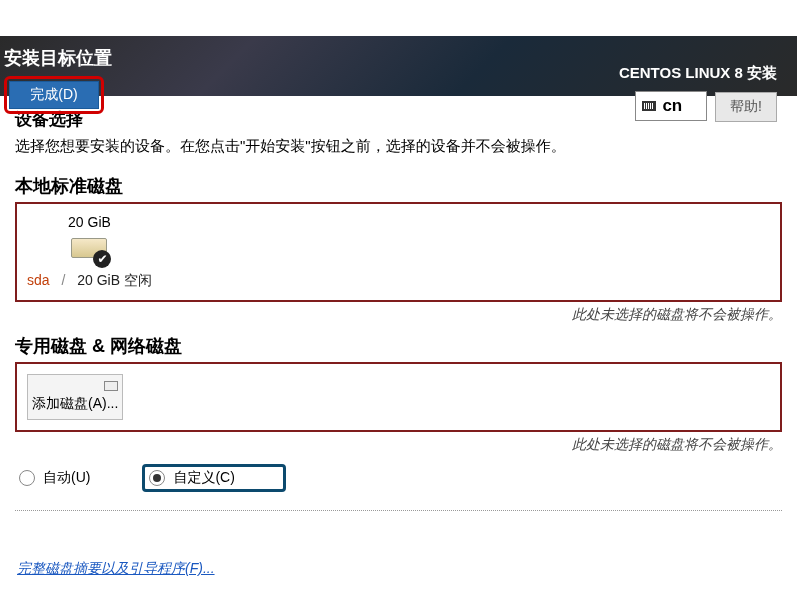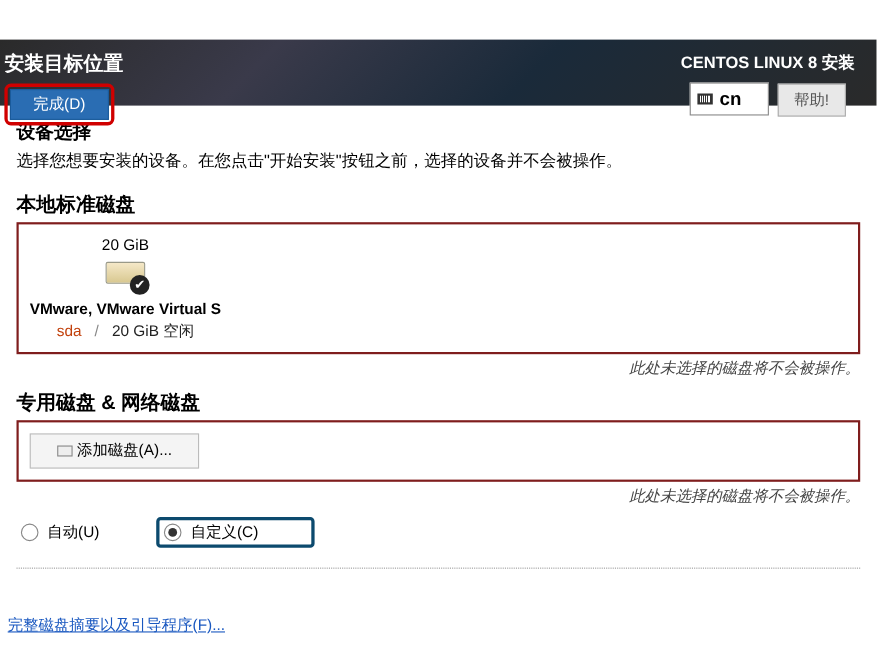--- a/index.html
+++ b/index.html
@@ -37,22 +37,22 @@
     padding: 4px 20px;
     border: 1px solid #1a5a9a;
     cursor: pointer;
     font-size: 14px;
     min-width: 90px;
     text-align: center;
   }
   .header-right {
     position: absolute;
     right: 20px;
-    top: 12px;
-    text-align: center;
+    top: 28px;
+    text-align: right;
   }
   .distro-label {
     font-size: 15px;
     font-weight: bold;
     margin-bottom: 8px;
   }
   .keyboard-lang {
     display: inline-flex;
     align-items: center;
     background: #fff;
@@ -149,25 +149,25 @@
   .disk-free { color: #222; }
   .panel-note {
     text-align: right;
     font-style: italic;
     color: #444;
     font-size: 14px;
     margin-bottom: 10px;
   }
   .add-disk-btn {
     display: inline-flex;
-    flex-direction: row;
-    align-items: center;
+    flex-direction: column;
+    align-items: flex-end;
     background: #f4f4f4;
     border: 1px solid #bbb;
-    padding: 6px 24px;
+    padding: 6px 4px;
     cursor: pointer;
     gap: 4px;
   }
   .add-disk-icn {
     width: 14px;
     height: 10px;
     background: #eee;
     border: 1px solid #888;
   }
   .storage-title {
@@ -213,27 +213,28 @@
     border-radius: 4px;
     padding: 2px 48px 2px 4px;
   }
   .dotted-line {
     border-top: 1px dotted #999;
     margin: 18px 0 10px;
   }
   .footer {
     position: absolute;
     bottom: 20px;
-    left: 5px;
+    left: 15px;
     right: 5px;
     display: flex;
     justify-content: space-between;
     align-items: center;
     font-size: 14px;
     padding: 0 2px;
+    font-style: italic;
   }
   .link {
     color: #1a58c0;
     text-decoration: underline;
     cursor: pointer;
   }
   .footer-right {
     display: flex;
     align-items: center;
     gap: 10px;
@@ -263,21 +264,20 @@
   <div class="section-desc">选择您想要安装的设备。在您点击"开始安装"按钮之前，选择的设备并不会被操作。</div>
 
   <div class="sub-label">本地标准磁盘</div>
   <div class="panel">
     <div class="disk-item">
       <div class="disk-size">20 GiB</div>
       <div class="disk-icon">
         <div class="hdd"></div>
         <div class="check">✔</div>
       </div>
-      <div class="disk-name">VMware, VMware Virtual S</div>
       <div class="disk-dev-line">
         <span class="disk-dev">sda</span>
         <span class="disk-sep">/</span>
         <span class="disk-free">20 GiB 空闲</span>
       </div>
     </div>
   </div>
   <div class="panel-note">此处未选择的磁盘将不会被操作。</div>
 
   <div class="sub-label">专用磁盘 &amp; 网络磁盘</div>

